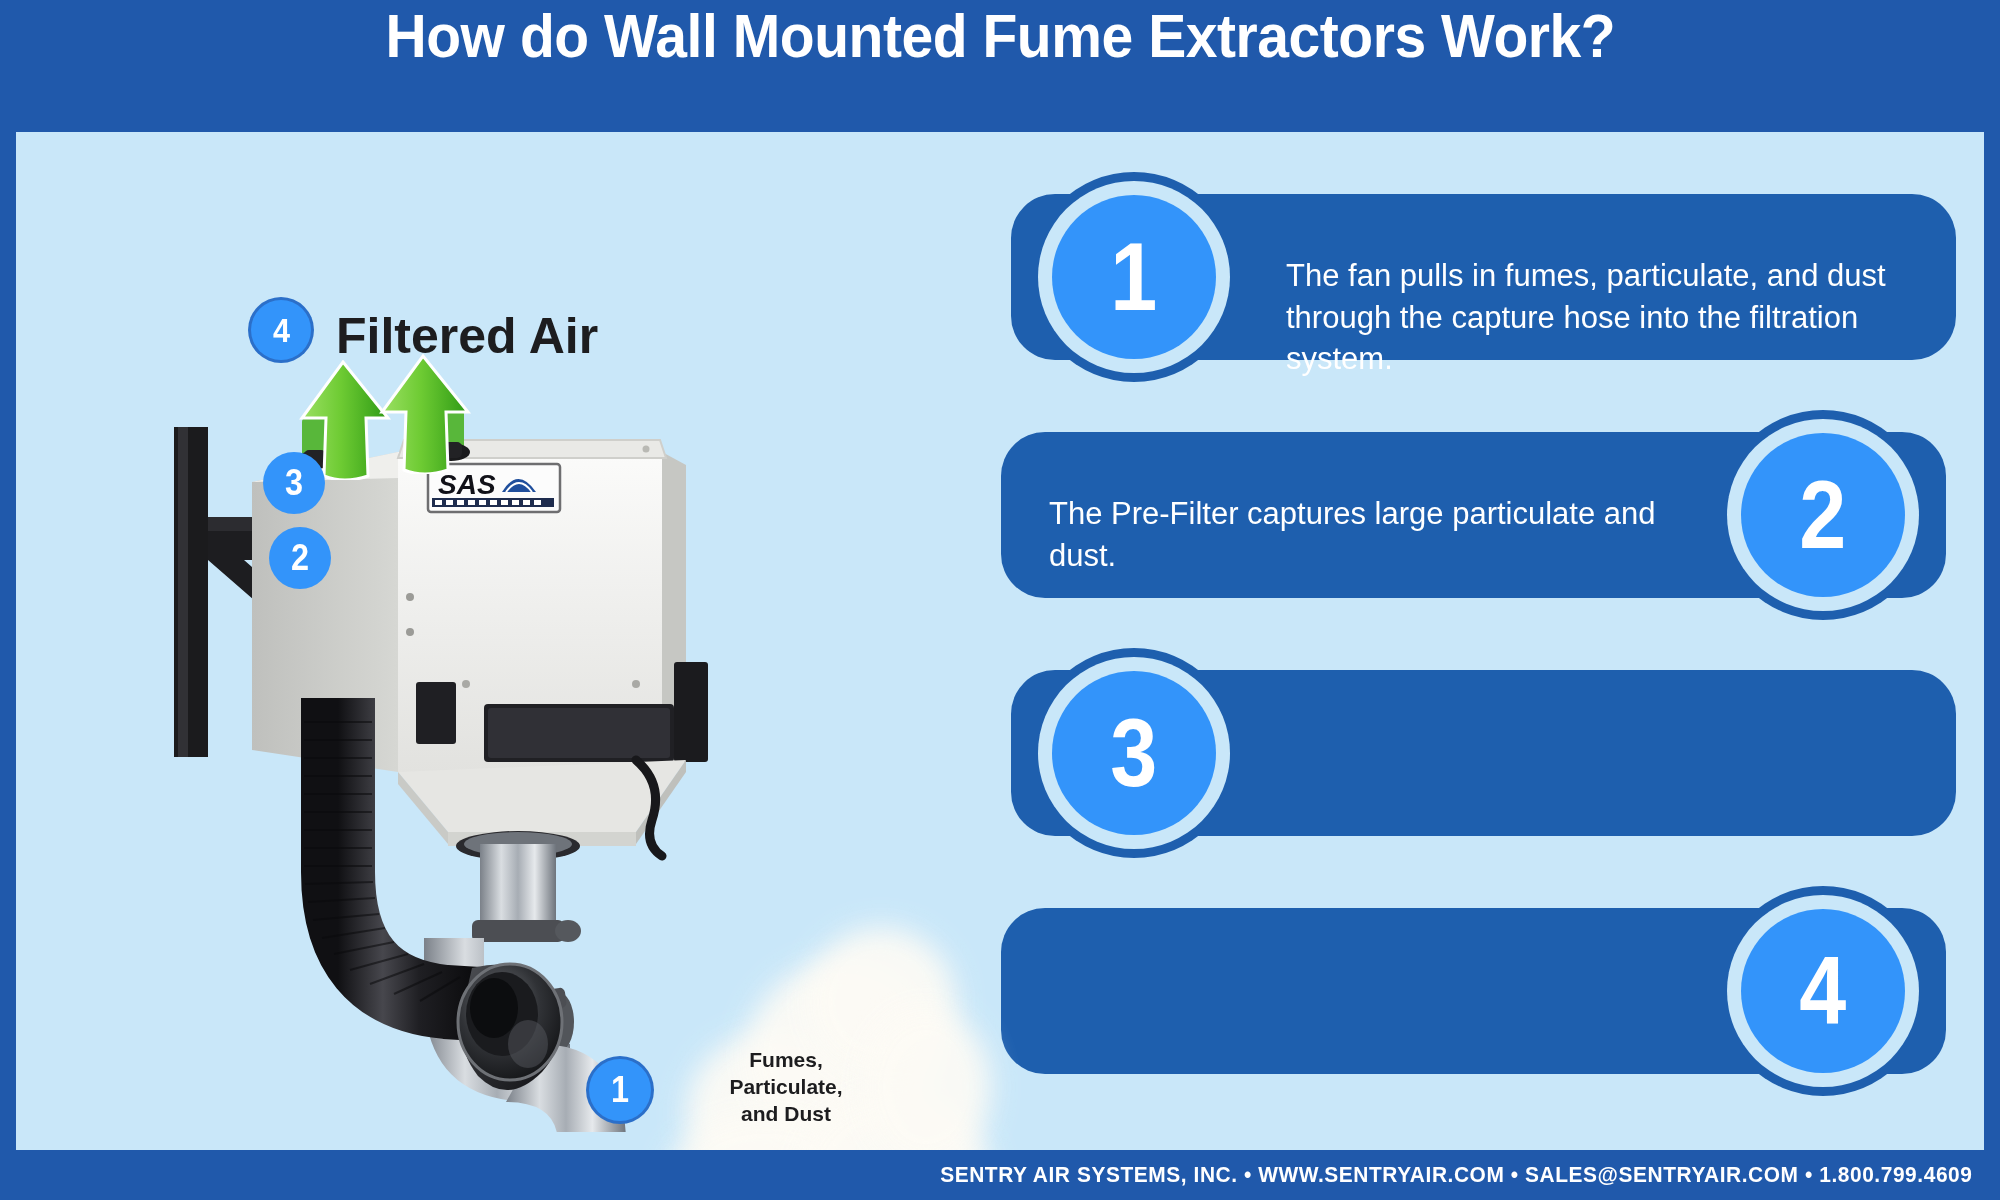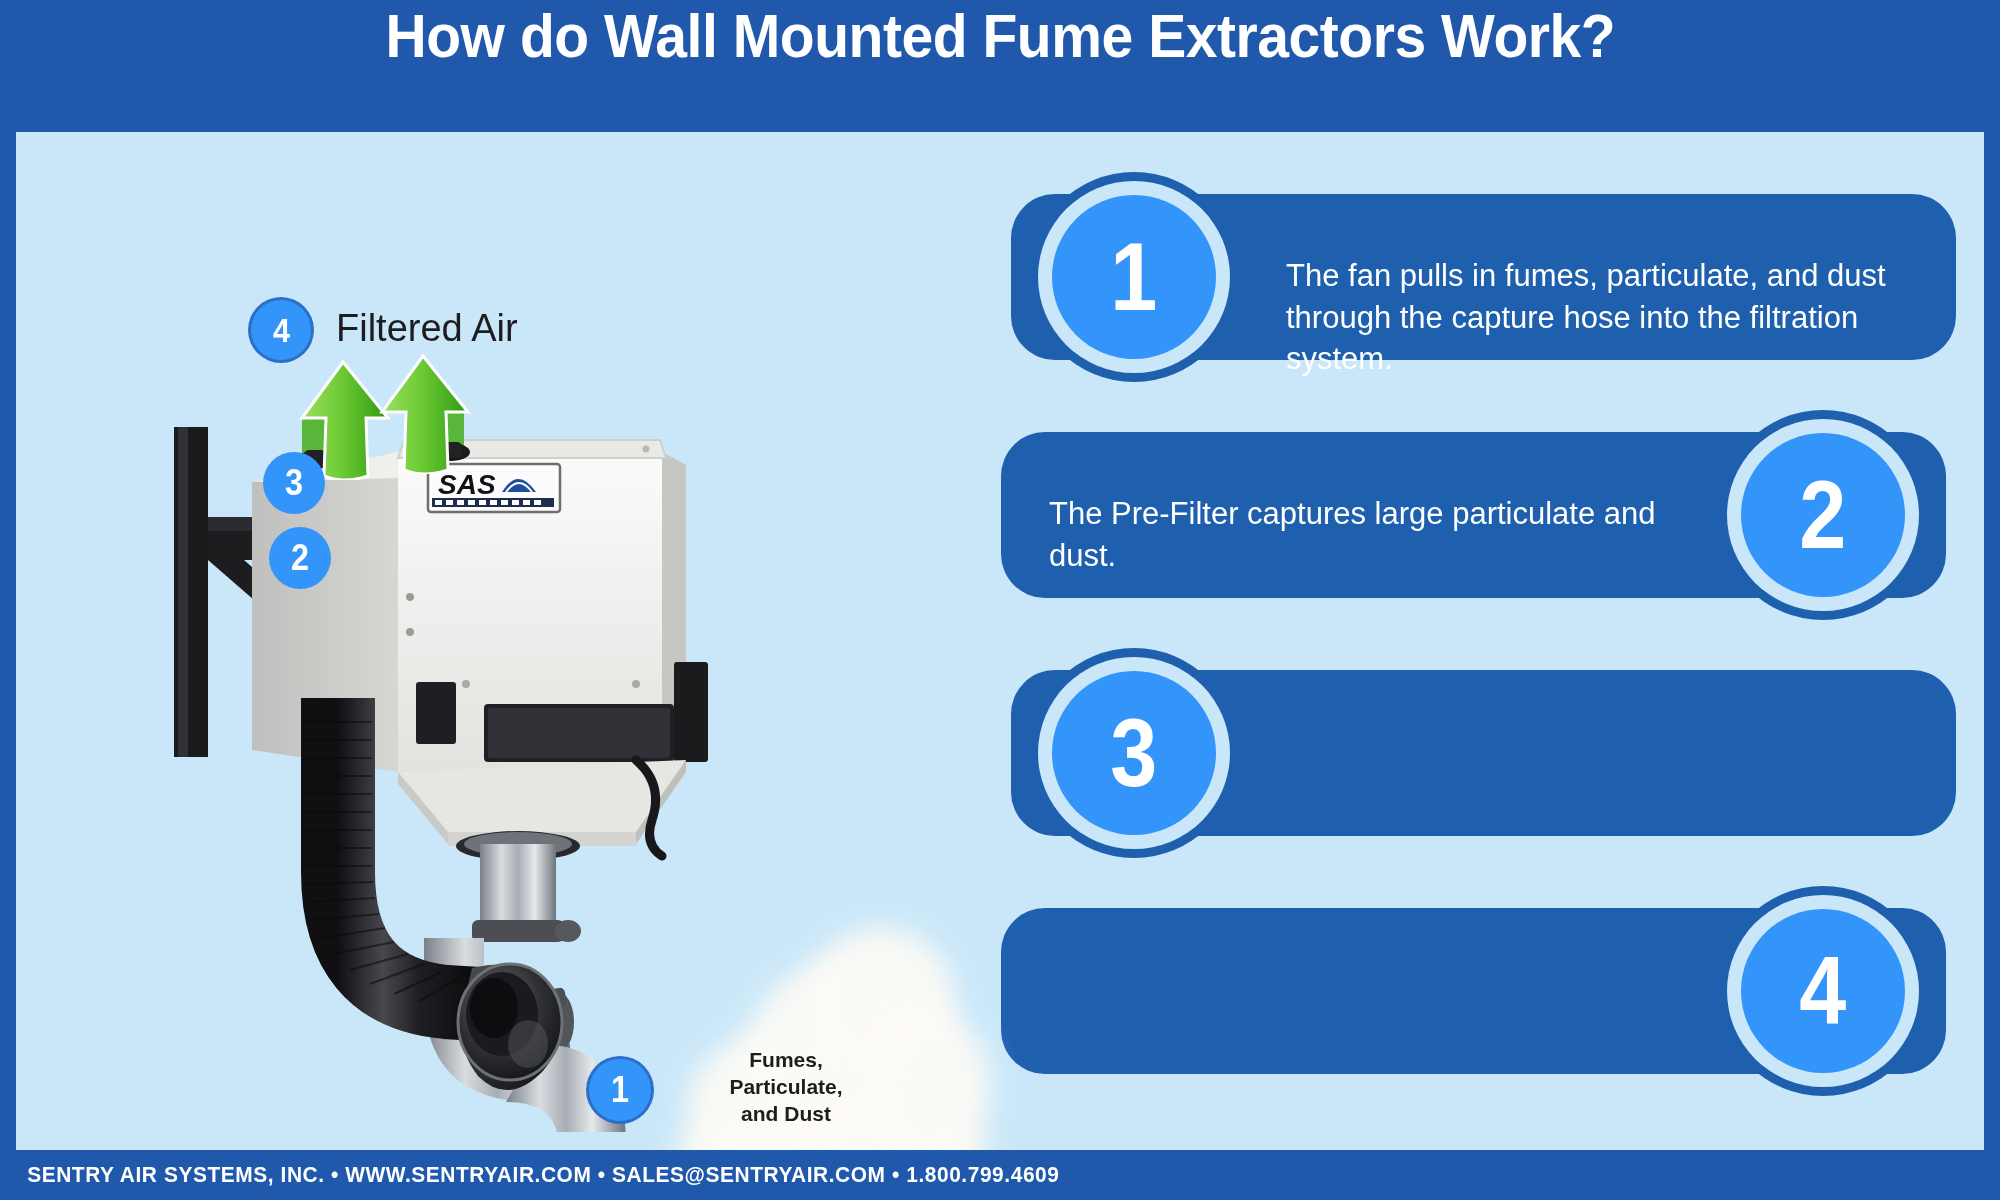--- a/index.html
+++ b/index.html
@@ -55,21 +55,21 @@
   
   .footer {
     position: absolute;
     left: 0;
     top: 1150px;
     width: 2000px;
     height: 50px;
     background: #2059AB;
     display: flex;
     align-items: center;
-    justify-content: flex-start;
+    justify-content: flex-end;
   }
   .footer-text {
     color: #ffffff;
     font-size: 22px;
     font-weight: bold;
     letter-spacing: 0.6px;
     transform: scaleX(0.95);
     white-space: nowrap;
   }
 
@@ -184,22 +184,22 @@
 
   .badge-4 { left: 235px; top: 168px; width: 60px; height: 60px; font-size: 34px; box-shadow: 0 0 0 3px #2b6fc9; }
   .badge-3 { left: 247px; top: 320px; width: 62px; height: 62px; font-size: 36px; }
   .badge-2 { left: 253px; top: 395px; width: 62px; height: 62px; font-size: 36px; }
   .badge-1 { left: 573px; top: 927px; width: 62px; height: 62px; font-size: 36px; box-shadow: 0 0 0 3px #2b6fc9; }
 
   .label-filtered {
     position: absolute;
     left: 320px;
     top: 175px;
-    font-size: 38px;
-    font-weight: normal;
+    font-size: 50px;
+    font-weight: bold;
     color: #1d1d1f;
     white-space: nowrap;
     z-index: 40;
   }
 
   .label-fumes {
     position: absolute;
     left: 655px;
     top: 915px;
     width: 230px;

